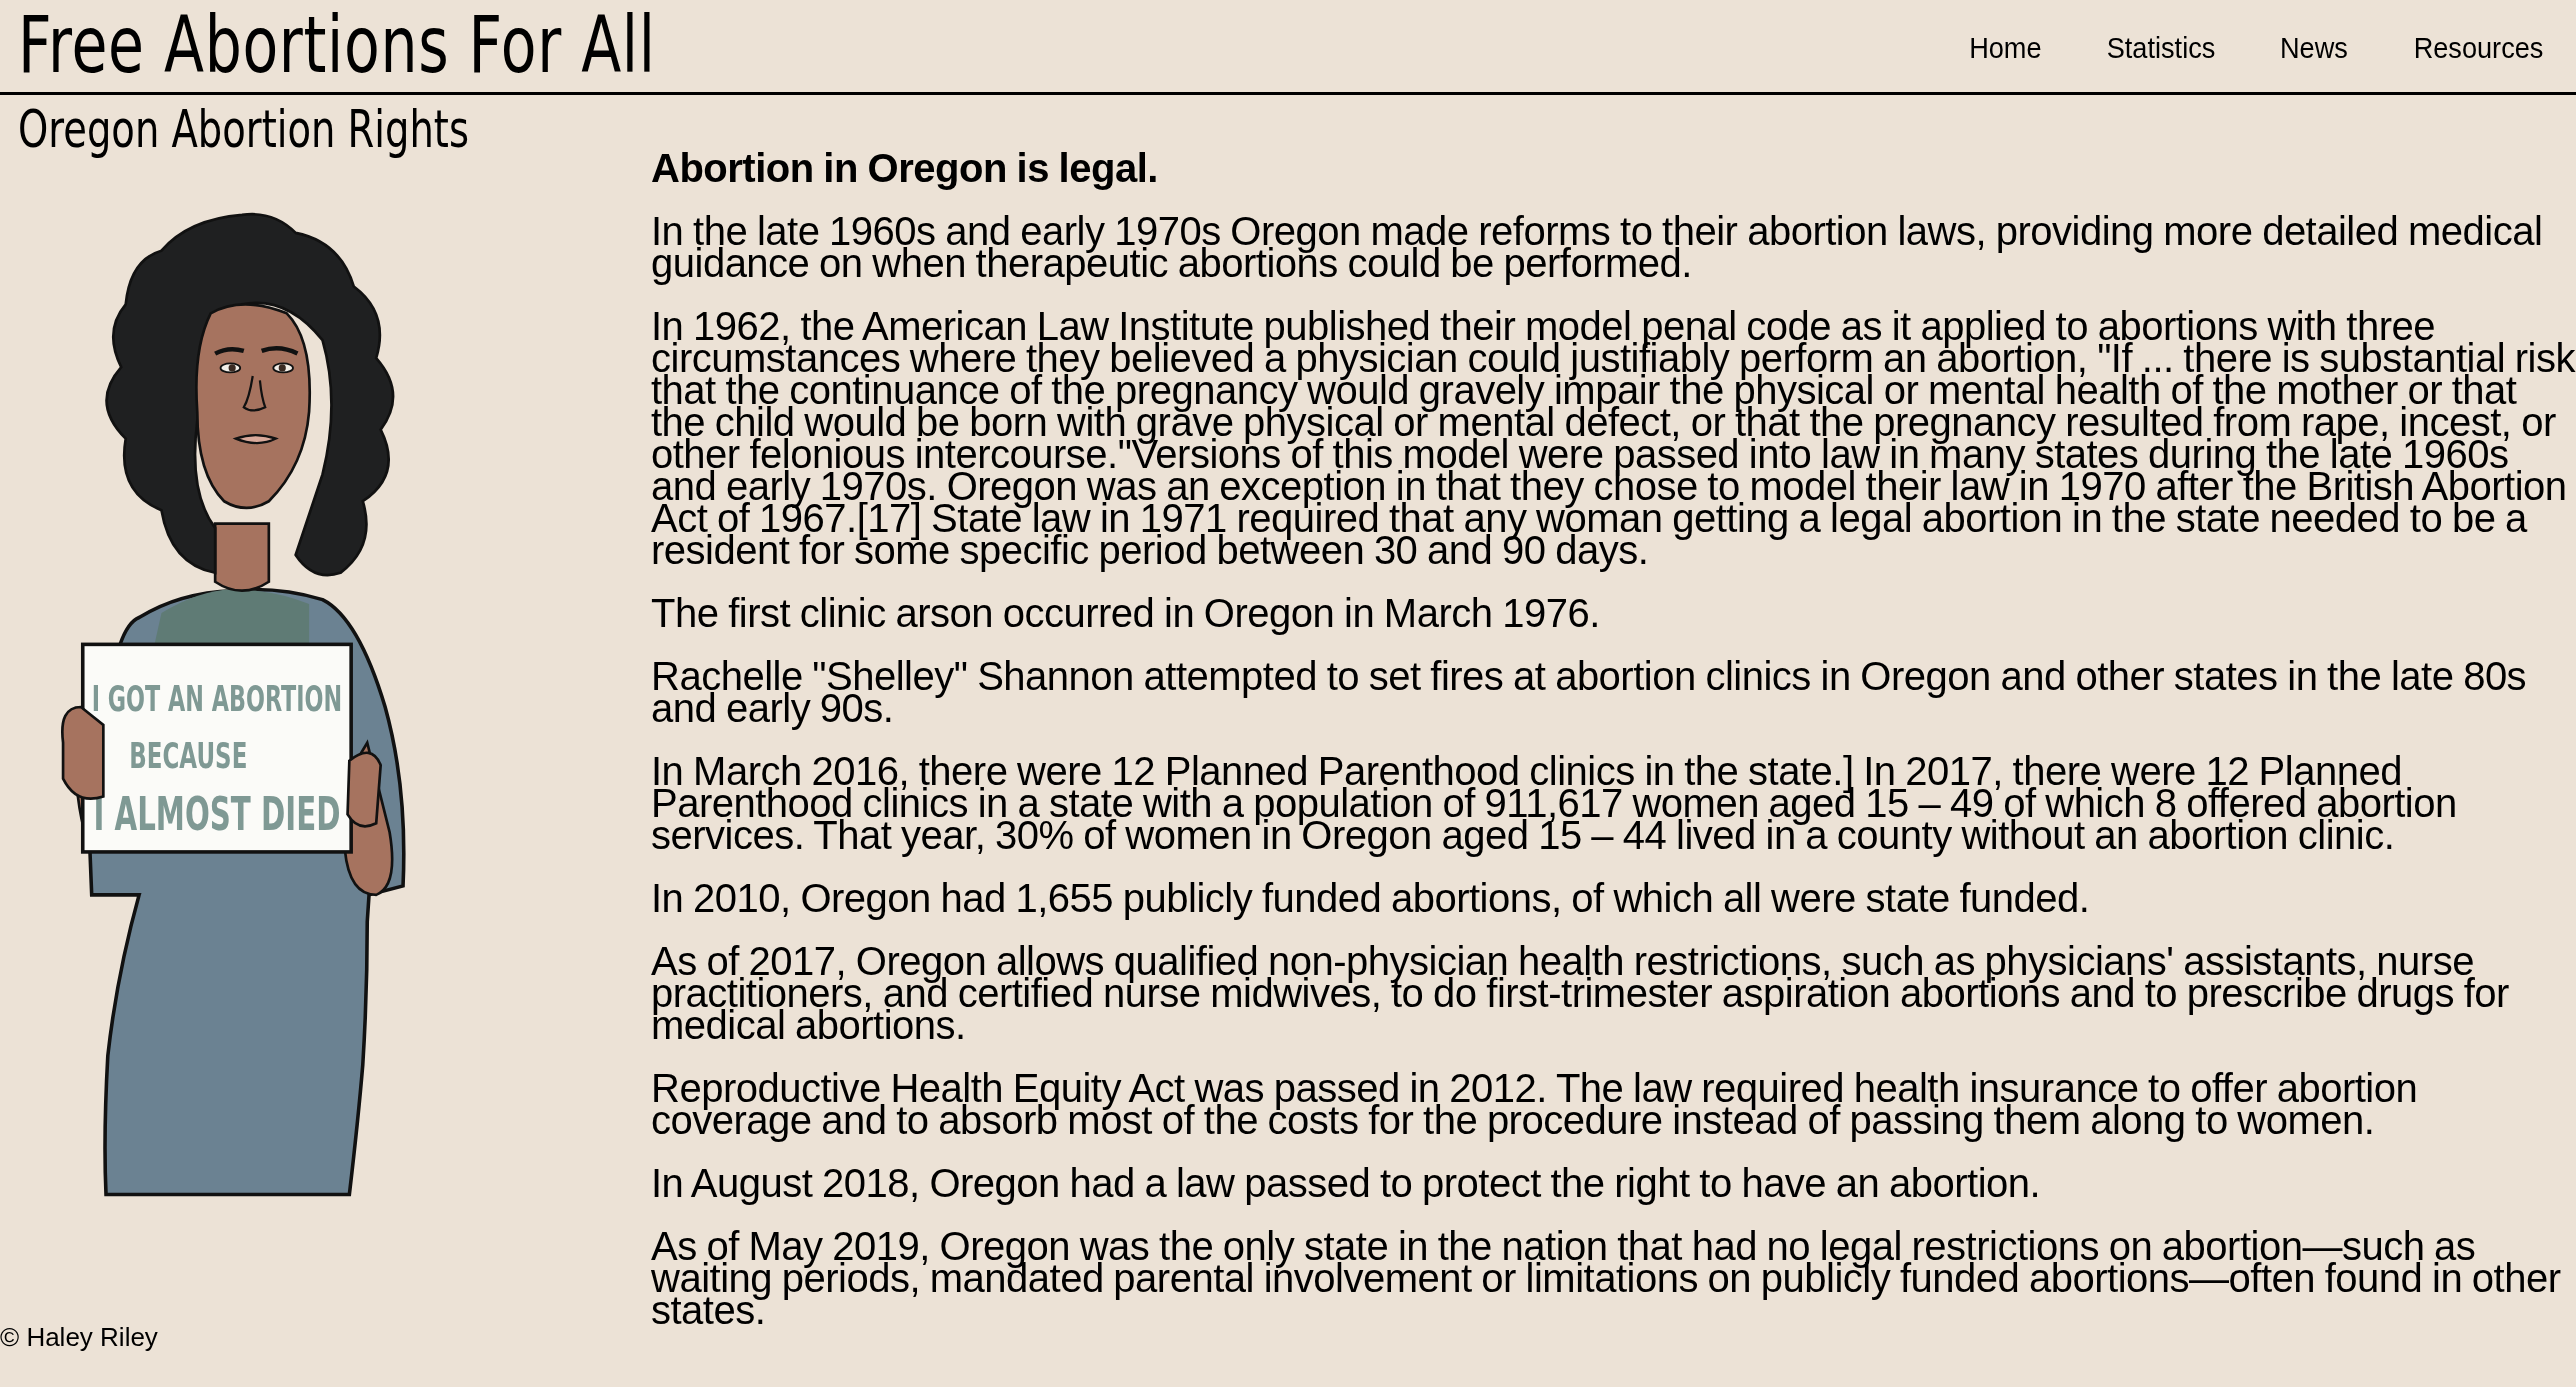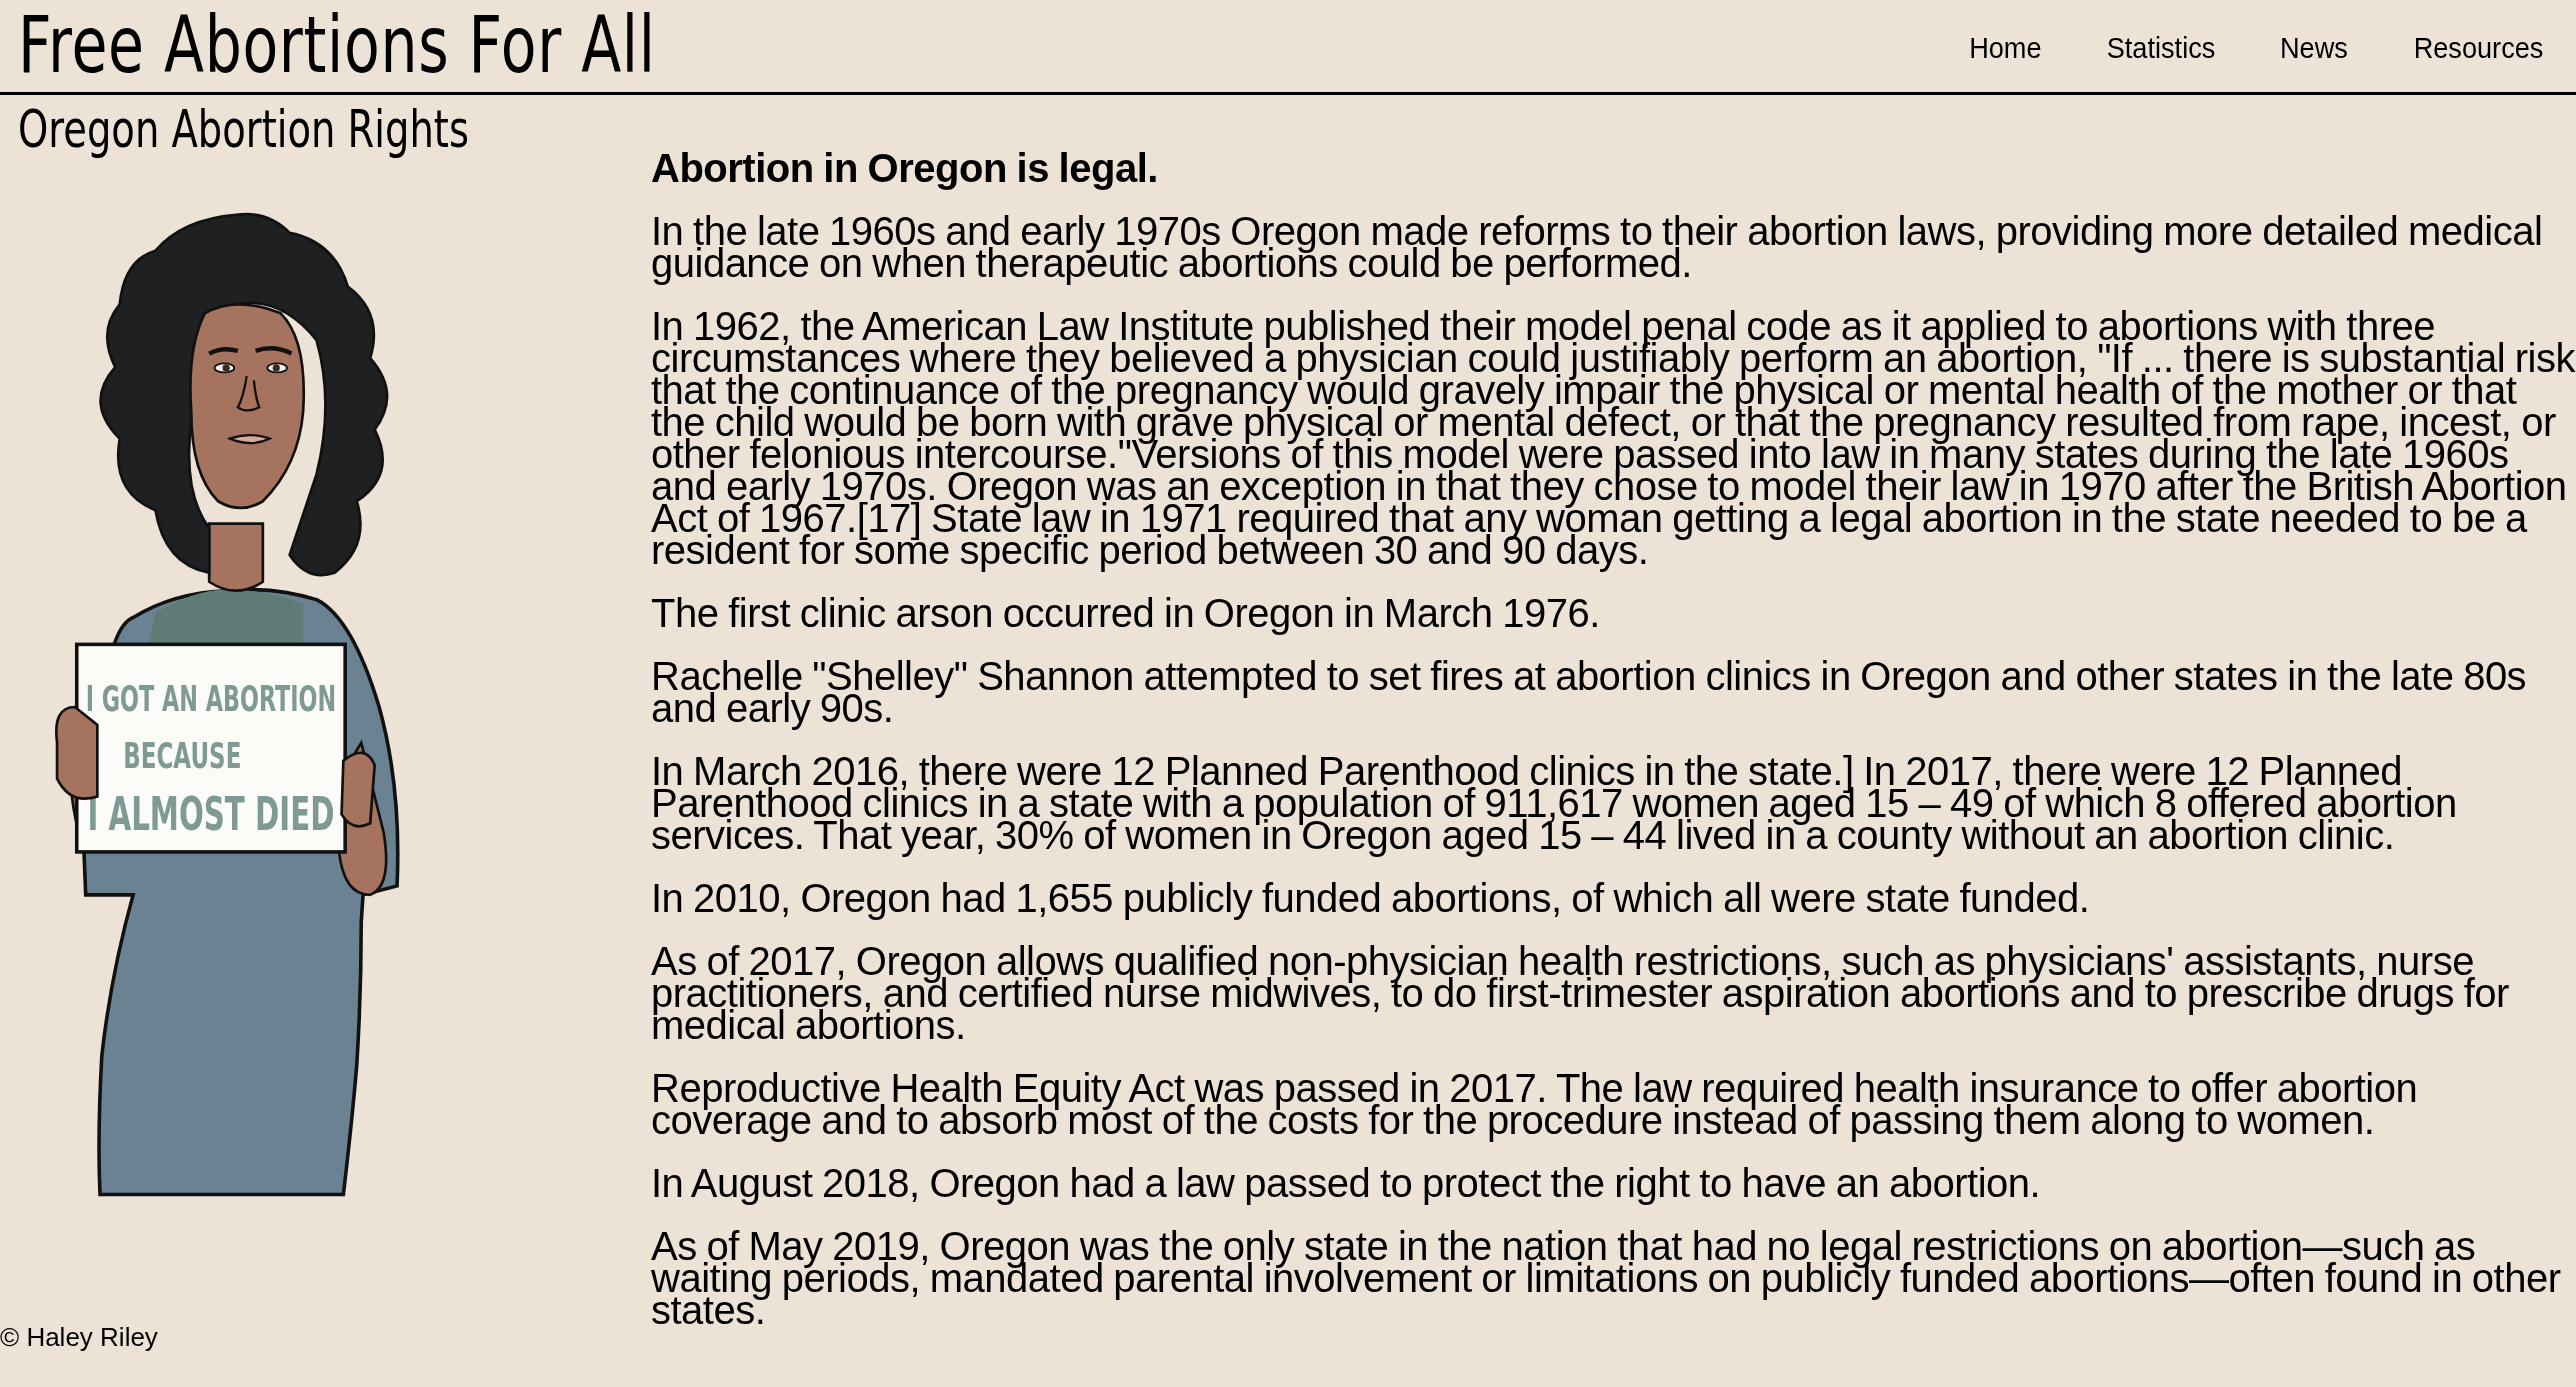--- a/index.html
+++ b/index.html
@@ -44,21 +44,21 @@
   .page-subtitle {
     position: absolute; left: 18px; top: 97px;
     font-family: "DejaVu Sans", sans-serif;
     font-size: 52px; line-height: 64px;
     font-weight: normal; margin: 0;
     transform: scaleX(0.74); transform-origin: left top;
     white-space: nowrap;
   }
 
   .illustration {
-    position: absolute; left: 48px; top: 206px;
+    position: absolute; left: 54px; top: 206px;
     width: 376px; height: 1002px;
   }
 
   .article {
     position: absolute; left: 651px; top: 152px;
     width: 1925px;
     font-family: "Liberation Sans", sans-serif;
     font-size: 40px; line-height: 32px;
   }
   .article p {
@@ -130,19 +130,19 @@
 
 <main class="article">
   <p class="lead">Abortion in Oregon is legal.</p>
   <p>In the late 1960s and early 1970s Oregon made reforms to their abortion laws, providing more detailed medical guidance on when therapeutic abortions could be performed.</p>
   <p>In 1962, the American Law Institute published their model penal code as it applied to abortions with three circumstances where they believed a physician could justifiably perform an abortion, "If ... there is substantial risk that the continuance of the pregnancy would gravely impair the physical or mental health of the mother or that the child would be born with grave physical or mental defect, or that the pregnancy resulted from rape, incest, or other felonious intercourse."Versions of this model were passed into law in many states during the late 1960s and early 1970s. Oregon was an exception in that they chose to model their law in 1970 after the British Abortion Act of 1967.[17] State law in 1971 required that any woman getting a legal abortion in the state needed to be a resident for some specific period between 30 and 90 days.</p>
   <p>The first clinic arson occurred in Oregon in March 1976.</p>
   <p>Rachelle "Shelley" Shannon attempted to set fires at abortion clinics in Oregon and other states in the late 80s and early 90s.</p>
   <p>In March 2016, there were 12 Planned Parenthood clinics in the state.] In 2017, there were 12 Planned Parenthood clinics in a state with a population of 911,617 women aged 15 – 49 of which 8 offered abortion services. That year, 30% of women in Oregon aged 15 – 44 lived in a county without an abortion clinic.</p>
   <p>In 2010, Oregon had 1,655 publicly funded abortions, of which all were state funded.</p>
   <p>As of 2017, Oregon allows qualified non-physician health restrictions, such as physicians' assistants, nurse practitioners, and certified nurse midwives, to do first-trimester aspiration abortions and to prescribe drugs for medical abortions.</p>
-  <p>Reproductive Health Equity Act was passed in 2017. The law required health insurance to offer abortion coverage and to absorb most of the costs for the procedure instead of passing them along to women.</p>
+  <p>Reproductive Health Equity Act was passed in 2012. The law required health insurance to offer abortion coverage and to absorb most of the costs for the procedure instead of passing them along to women.</p>
   <p>In August 2018, Oregon had a law passed to protect the right to have an abortion.</p>
   <p>As of May 2019, Oregon was the only state in the nation that had no legal restrictions on abortion—such as waiting periods, mandated parental involvement or limitations on publicly funded abortions—often found in other states.</p>
 </main>
 
 <footer class="footer">© Haley Riley</footer>
 
 
 </body></html>

